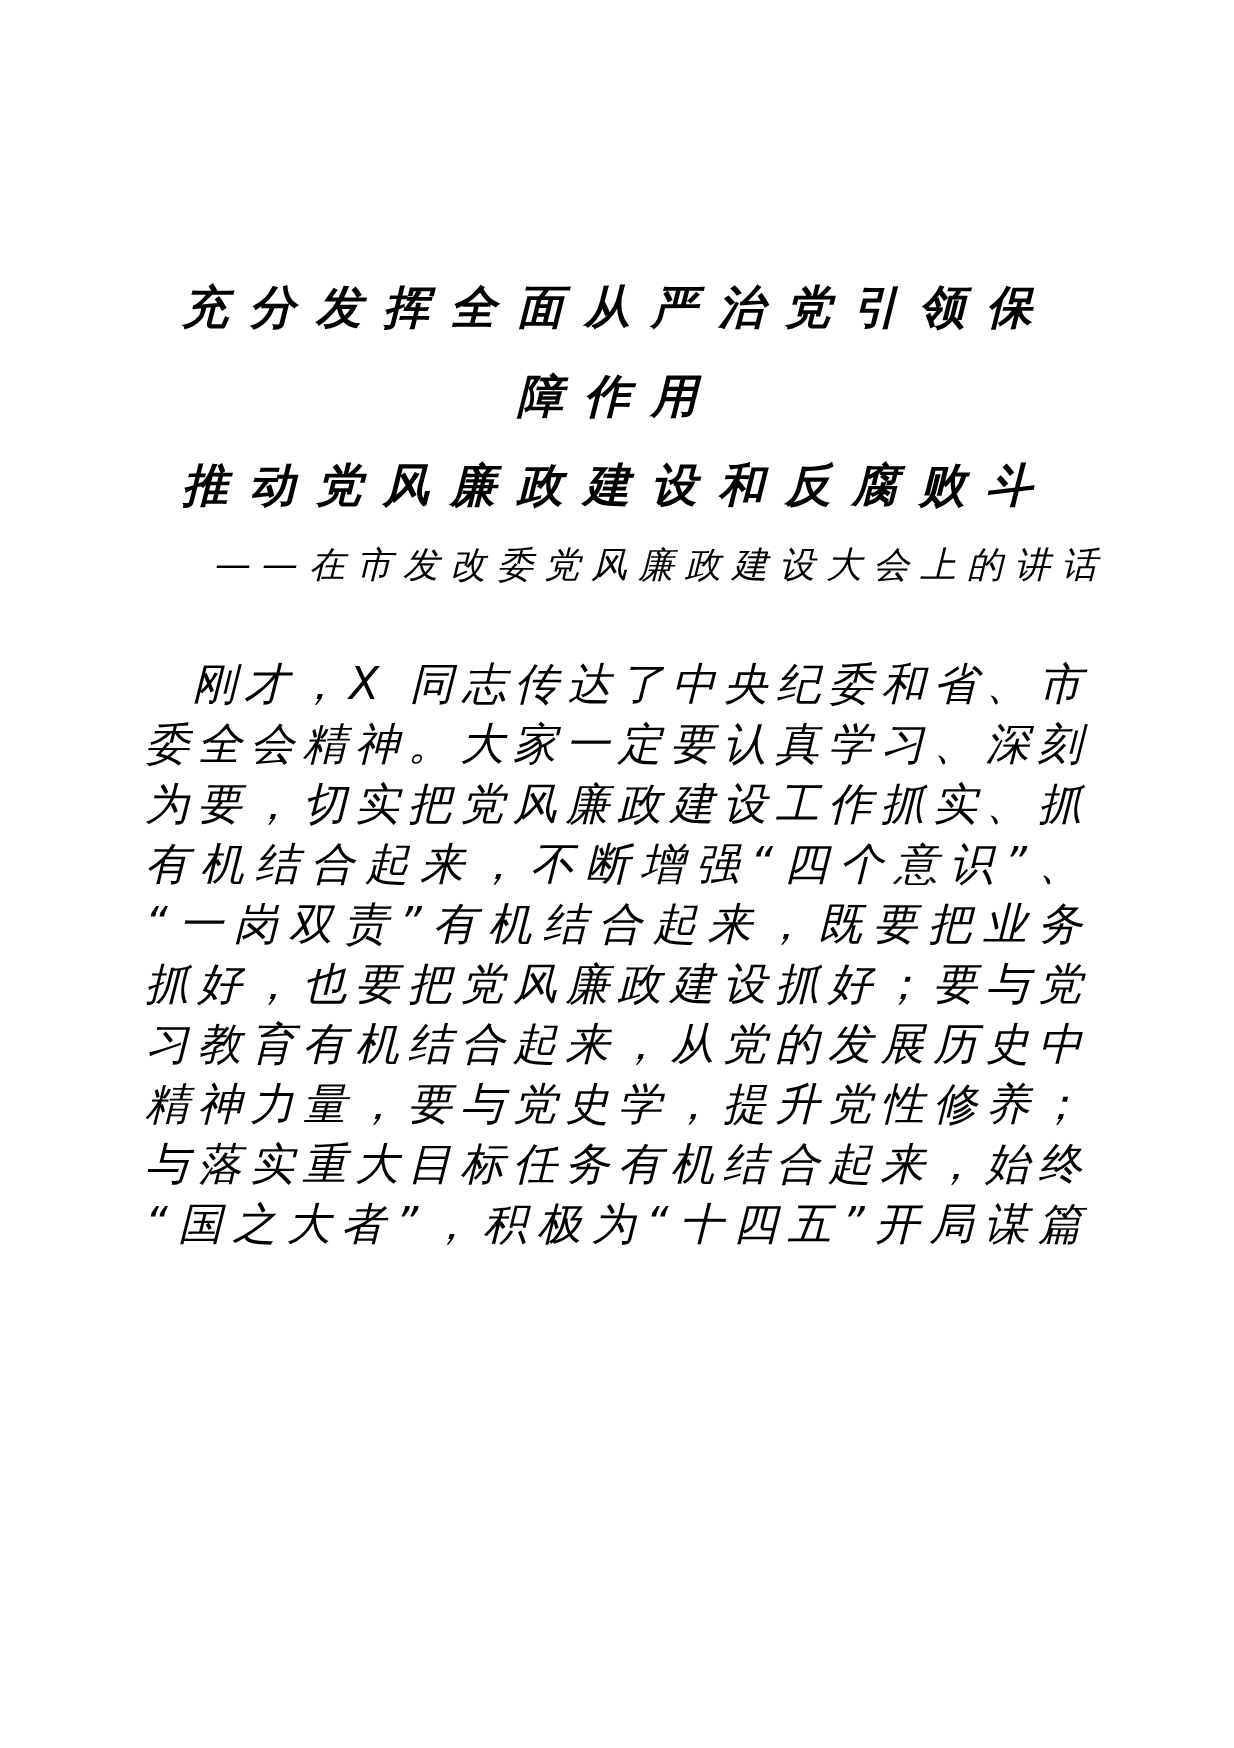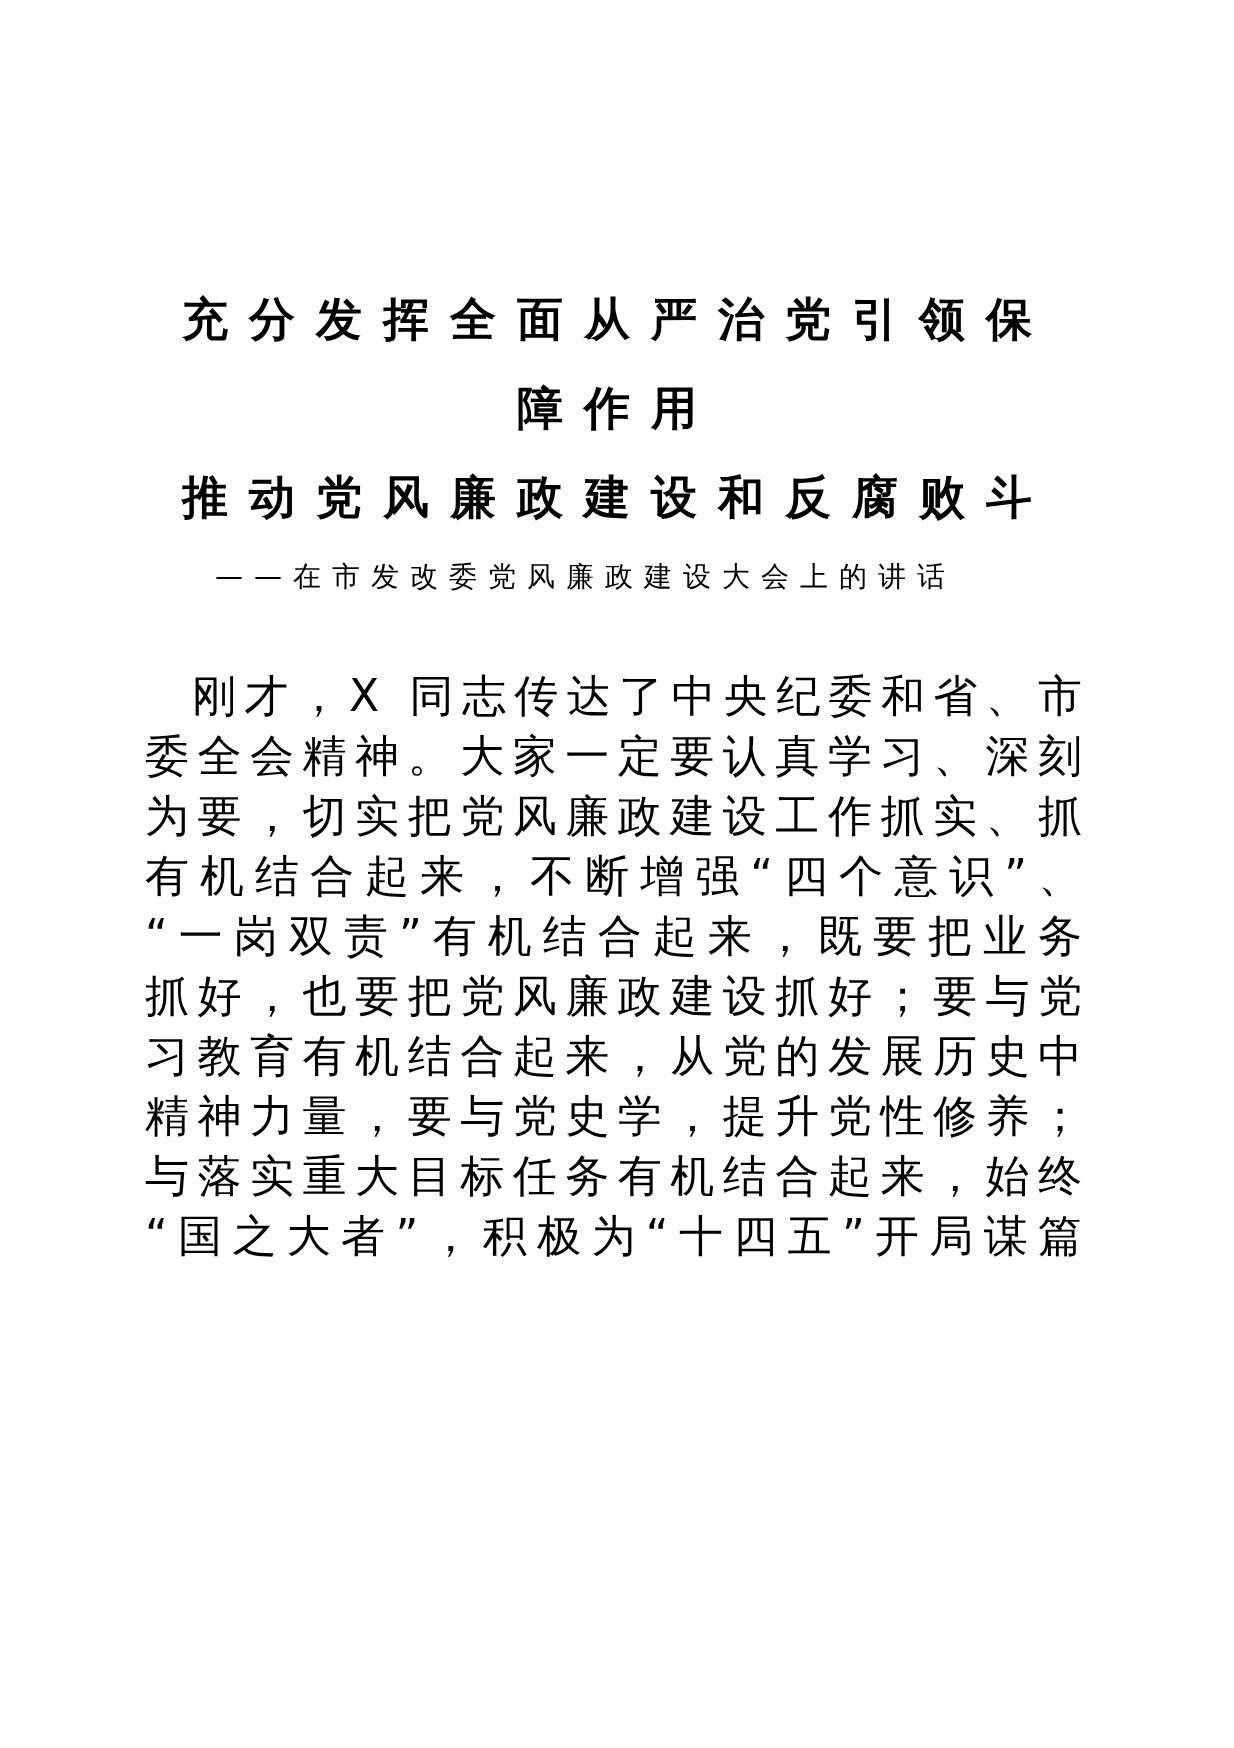--- a/index.html
+++ b/index.html
@@ -8,36 +8,37 @@
     width: 1234px;
     height: 1748px;
     background: #ffffff;
     color: #000000;
     overflow: hidden;
     font-family: "DejaVu Sans", "Liberation Sans", sans-serif;
   }
   .content {
     position: absolute;
     left: 145px;
-    top: 12px;
+    top: 0;
     width: 945px;
+    font-style: italic;
   }
   .title-block {
     margin-top: 263px;
     font-size: 46px;
     font-weight: 700;
     line-height: 89px;
     letter-spacing: 21px;
     text-align: center;
   }
   .title-line { text-align: center; white-space: nowrap; }
   .subtitle {
     margin-top: 10px;
     padding-left: 70px;
-    font-size: 28px;
+    font-size: 36px;
     font-weight: 400;
     line-height: 50px;
     letter-spacing: 11px;
     white-space: nowrap;
   }
   .body-block {
     margin-top: 64px;
     font-size: 44px;
     font-weight: 400;
     line-height: 60px;

